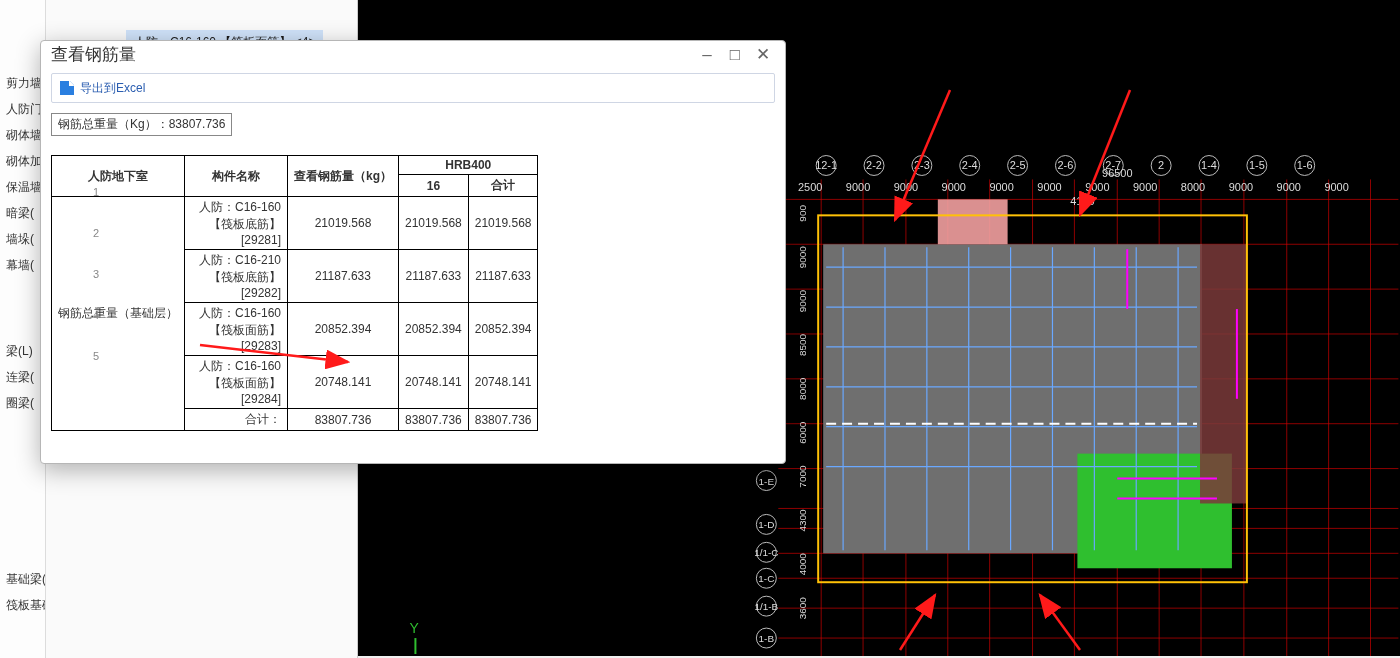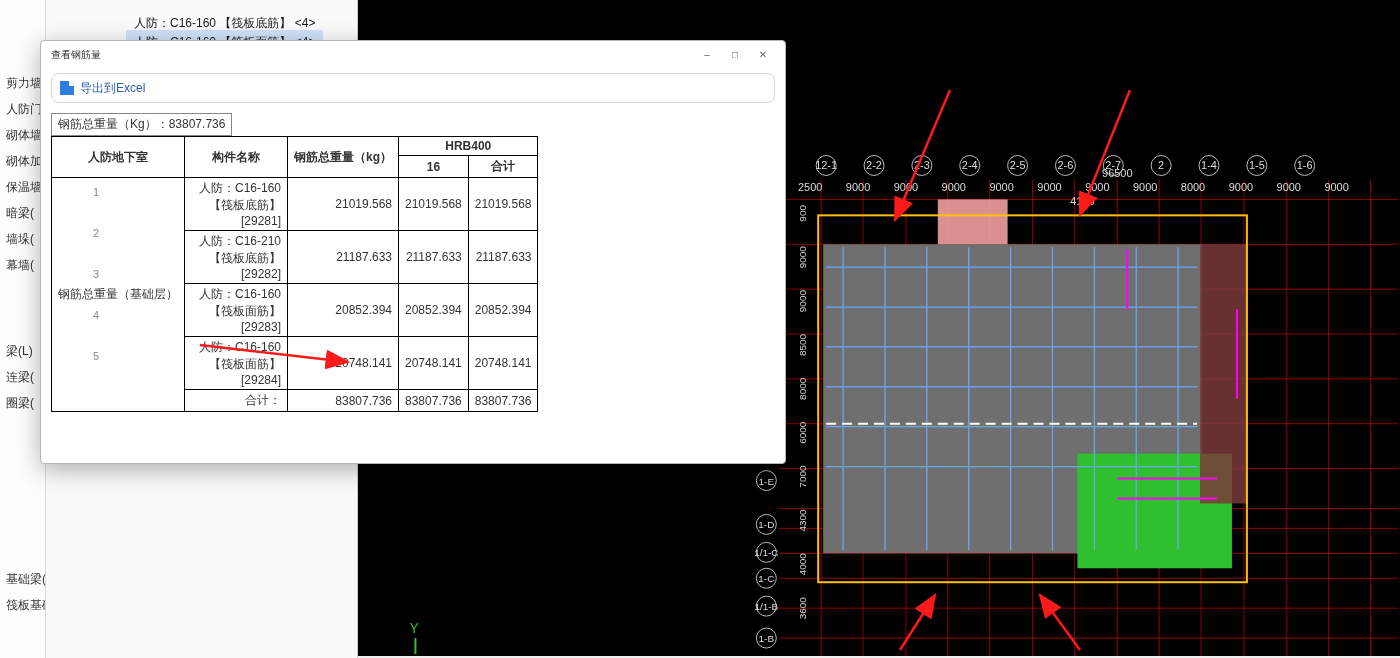--- a/index.html
+++ b/index.html
@@ -10,33 +10,33 @@
   .sidebar .spacer{height:12px}
   
   .treepanel{position:absolute;left:46px;top:0;width:312px;height:658px;background:#fafafa;border-right:1px solid #ccc;box-sizing:border-box}
   .treepanel .row{position:absolute;left:80px;font-size:12px;color:#1a1a1a;padding:4px 8px;white-space:nowrap}
   .treepanel .row.sel{background:#cfe2f9}
   
   .canvas{position:absolute;left:358px;top:0;right:0;height:656px;background:#000}
   .canvas svg{width:100%;height:100%}
   
   .dialog{position:absolute;left:40px;top:40px;width:744px;height:422px;background:#fff;border:1px solid #b6b6b6;box-shadow:0 6px 24px rgba(0,0,0,.3);border-radius:4px;display:flex;flex-direction:column}
-  .dialog .titlebar{height:28px;line-height:28px;padding:0 10px;font-size:10px;color:#333;display:flex;align-items:center}
+  .dialog .titlebar{height:28px;line-height:28px;padding:0 10px;font-size:17px;color:#333;display:flex;align-items:center}
   .dialog .titlebar .title{flex:1}
   .dialog .winbtn{width:24px;height:24px;display:flex;align-items:center;justify-content:center;color:#666;cursor:pointer;margin-left:4px}
-  .dialog .toolbar{margin:4px 10px;border:1px solid #cfd6e4;border-radius:8px;height:28px;display:flex;align-items:center;padding:0 8px;color:#2a5db0;cursor:pointer}
+  .dialog .toolbar{margin:4px 10px;border:1px solid #cfd6e4;border-radius:2px;height:28px;display:flex;align-items:center;padding:0 8px;color:#2a5db0;cursor:pointer}
   .dialog .toolbar .icn{width:14px;height:14px;margin-right:6px;background:#2a7fe0;clip-path:polygon(0 0,70% 0,100% 30%,100% 100%,0 100%);position:relative}
   .dialog .toolbar .icn::after{content:"";position:absolute;right:0;top:0;width:5px;height:5px;background:#fff}
   .dialog .body{flex:1;padding:6px 10px;overflow:auto}
-  .totalbar{border:1px solid #888;margin-bottom:0;padding:2px 6px;font-size:12px;display:inline-block}
+  .totalbar{border:1px solid #888;margin-bottom:19px;padding:2px 6px;font-size:12px;display:inline-block}
   .rownums{position:absolute;left:48px;top:130px;width:14px;color:#888;font-size:11px;line-height: normal;}
   .rownums div{height:41px;display:flex;align-items:center;justify-content:center}
   table.data{border-collapse:collapse;font-size:12px}
   table.data th,table.data td{border:1px solid #000;padding:2px 6px;text-align:center;vertical-align:middle;white-space:nowrap}
-  table.data td.num{text-align:right}
+  table.data td.num{text-align:center}
   table.data td.name{text-align:right;max-width:90px;white-space:normal}
   
   .arrow{position:absolute;pointer-events:none}
 </style>
 </head>
 <body>
 <div id="app">
 
 <div class="sidebar" id="sidebar">
       <div class="item">剪力墙</div>
@@ -50,21 +50,20 @@
       <div class="spacer" style="height: 60px;"></div>
       <div class="item">梁(L)</div>
       <div class="item">连梁(</div>
       <div class="item">圈梁(</div>
       <div class="spacer" style="height: 150px;"></div>
       <div class="item">基础梁(F</div>
       <div class="item">筏板基础(M)</div>
     </div>
 
 <div class="treepanel" id="treepanel">
-      <div class="row" style="top: 11px;">人防：C16-160 【筏板底筋】 &lt;4&gt;</div>
       <div class="row sel" style="top: 30px;">人防：C16-160 【筏板面筋】 &lt;4&gt;</div>
     </div>
 
 <div class="canvas">
   <svg id="cadsvg" viewBox="0 0 1042 658">
         <line x1="463" y1="180" x2="463" y2="658" stroke="#c00" stroke-width="1" opacity="0.7"></line>
         <line x1="505" y1="180" x2="505" y2="658" stroke="#c00" stroke-width="1" opacity="0.7"></line>
         <line x1="548" y1="180" x2="548" y2="658" stroke="#c00" stroke-width="1" opacity="0.7"></line>
         <line x1="590" y1="180" x2="590" y2="658" stroke="#c00" stroke-width="1" opacity="0.7"></line>
         <line x1="632" y1="180" x2="632" y2="658" stroke="#c00" stroke-width="1" opacity="0.7"></line>
@@ -189,21 +188,21 @@
     <span class="icn"></span>
     <span>导出到Excel</span>
   </div>
   <div class="body">
     <div class="totalbar">钢筋总重量（Kg）：83807.736</div>
     <table class="data" id="rebartable">
           <tbody>
             <tr>
               <th rowspan="2">人防地下室</th>
               <th rowspan="2">构件名称</th>
-              <th rowspan="2">钢筋总重量（kg）</th>
+              <th rowspan="2">查看钢筋量（kg）</th>
               <th colspan="2">HRB400</th>
             </tr>
             <tr>
               <th>16</th>
               <th>合计</th>
             </tr>
             <tr>
               <td rowspan="5">钢筋总重量（基础层）</td>
               <td class="name">人防：C16-160 【筏板底筋】[29281]</td>
               <td class="num">21019.568</td>

